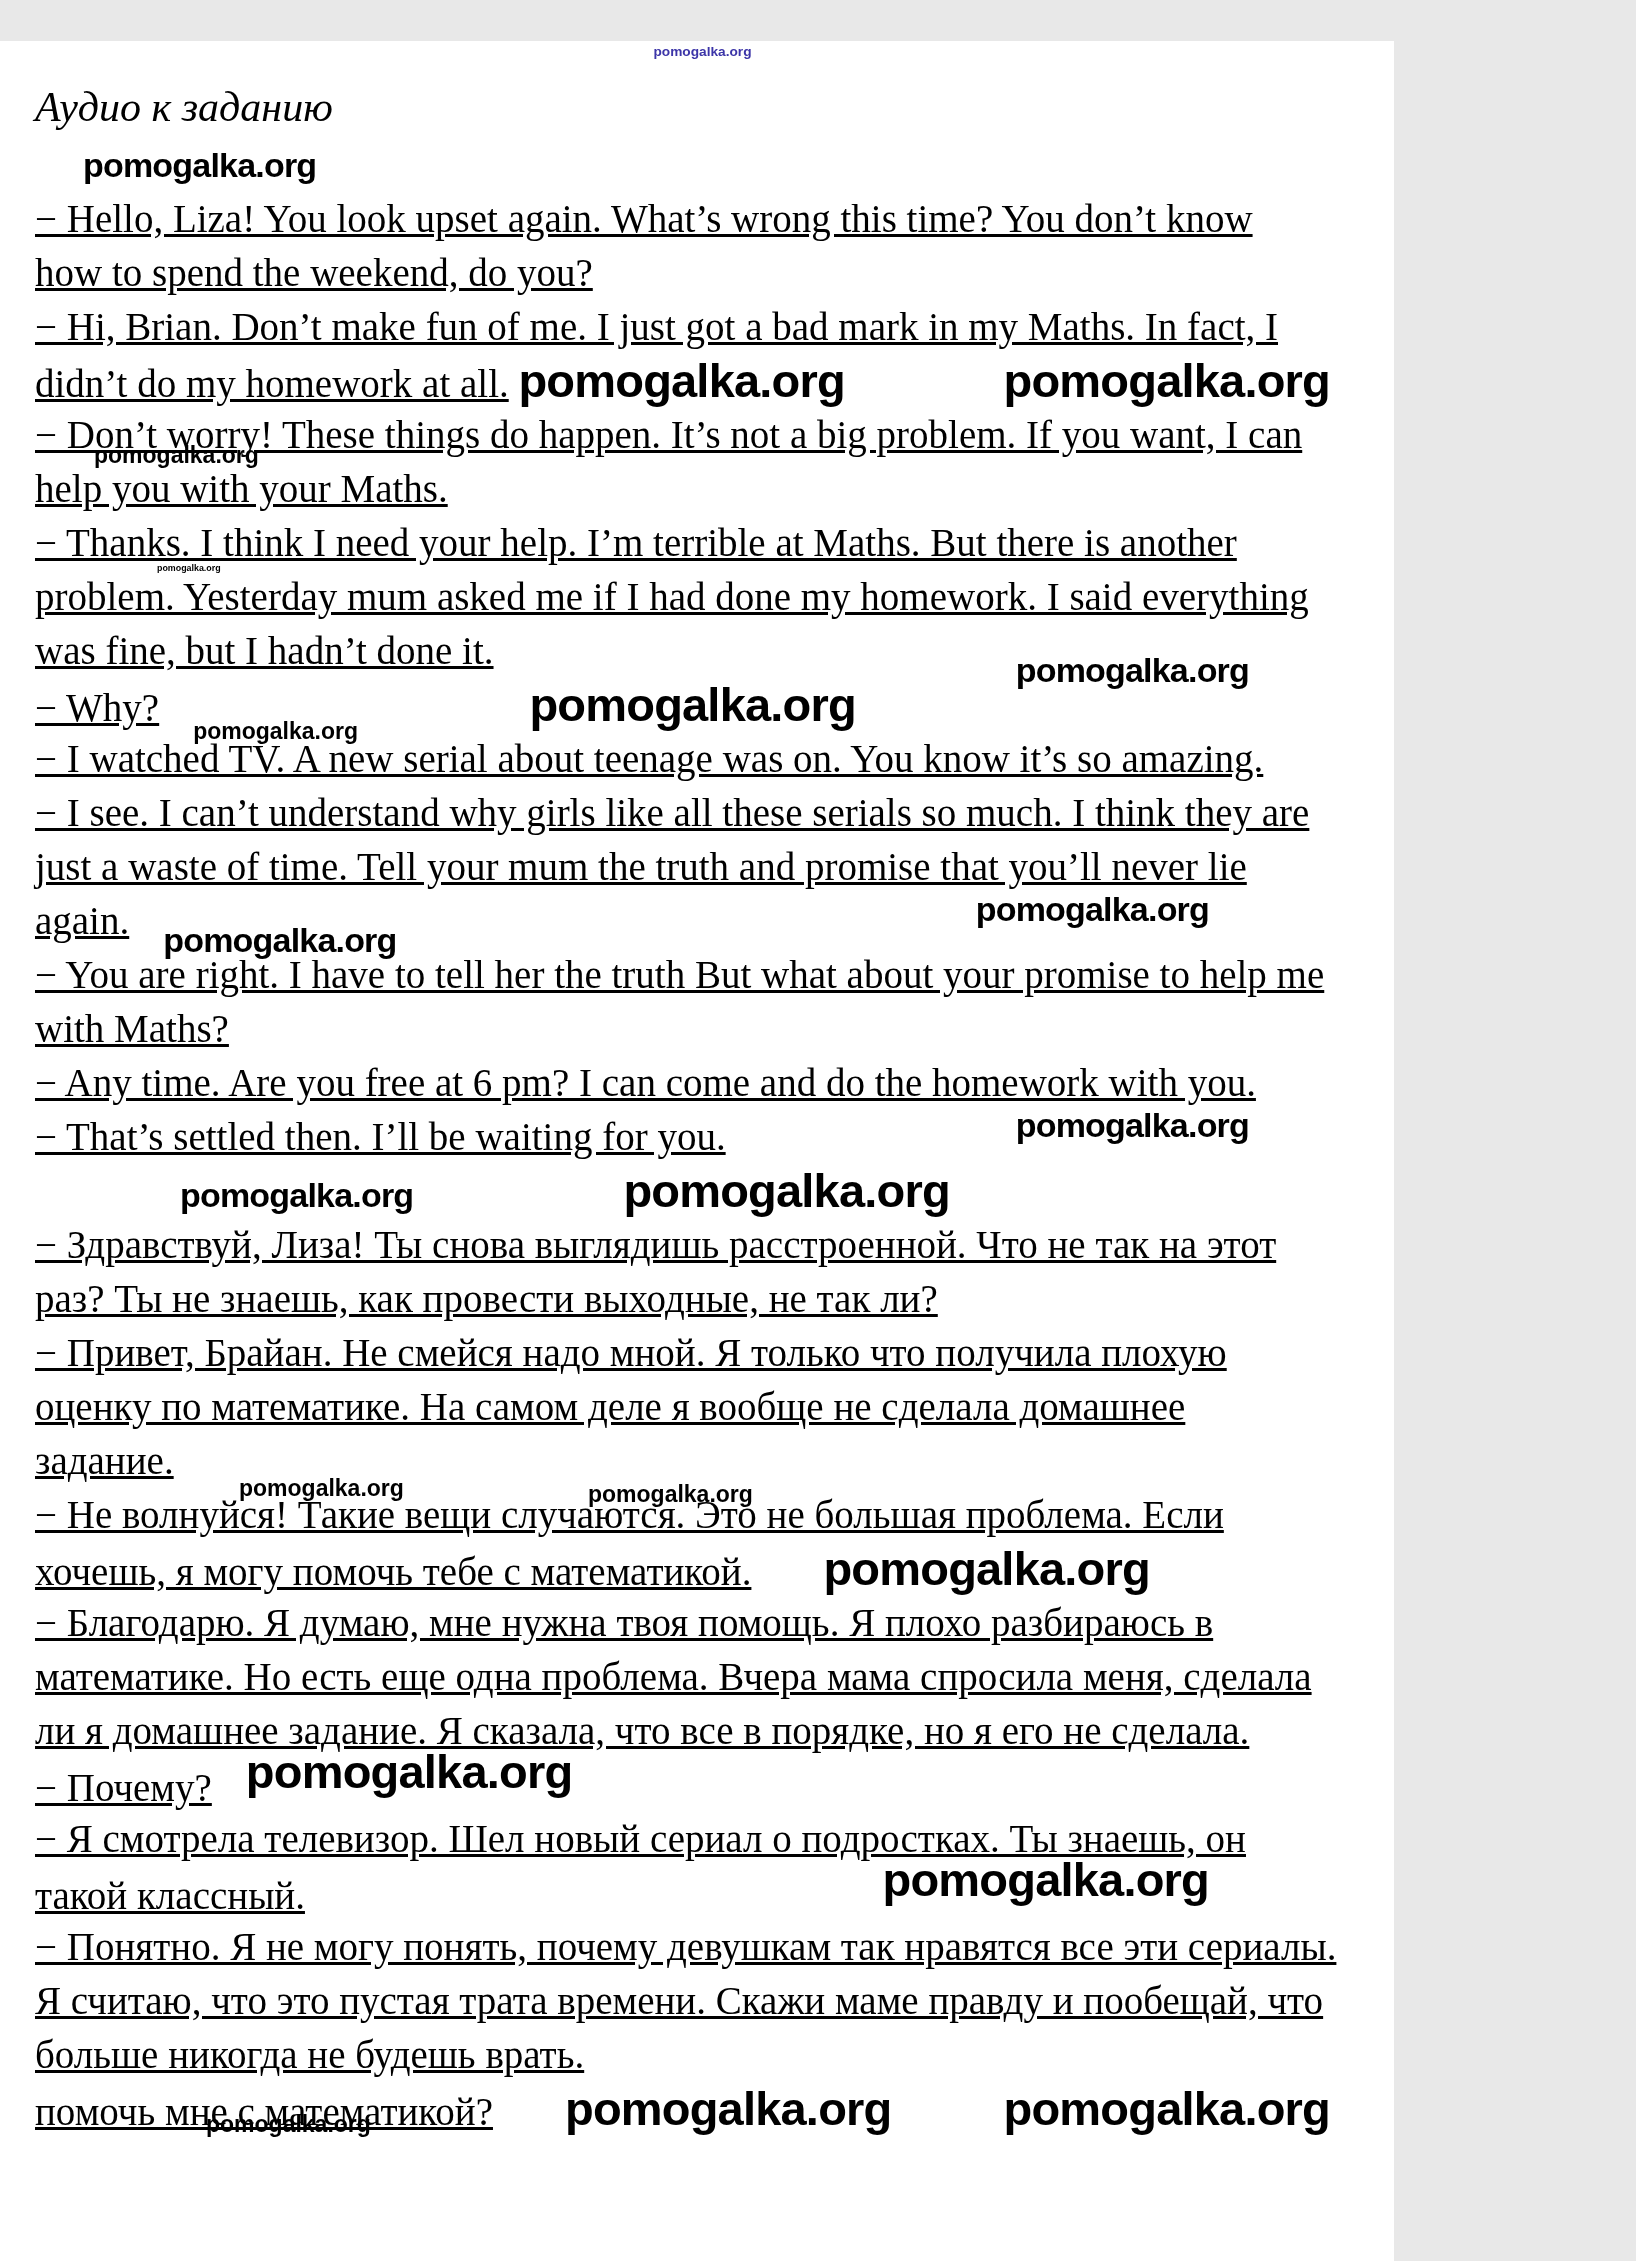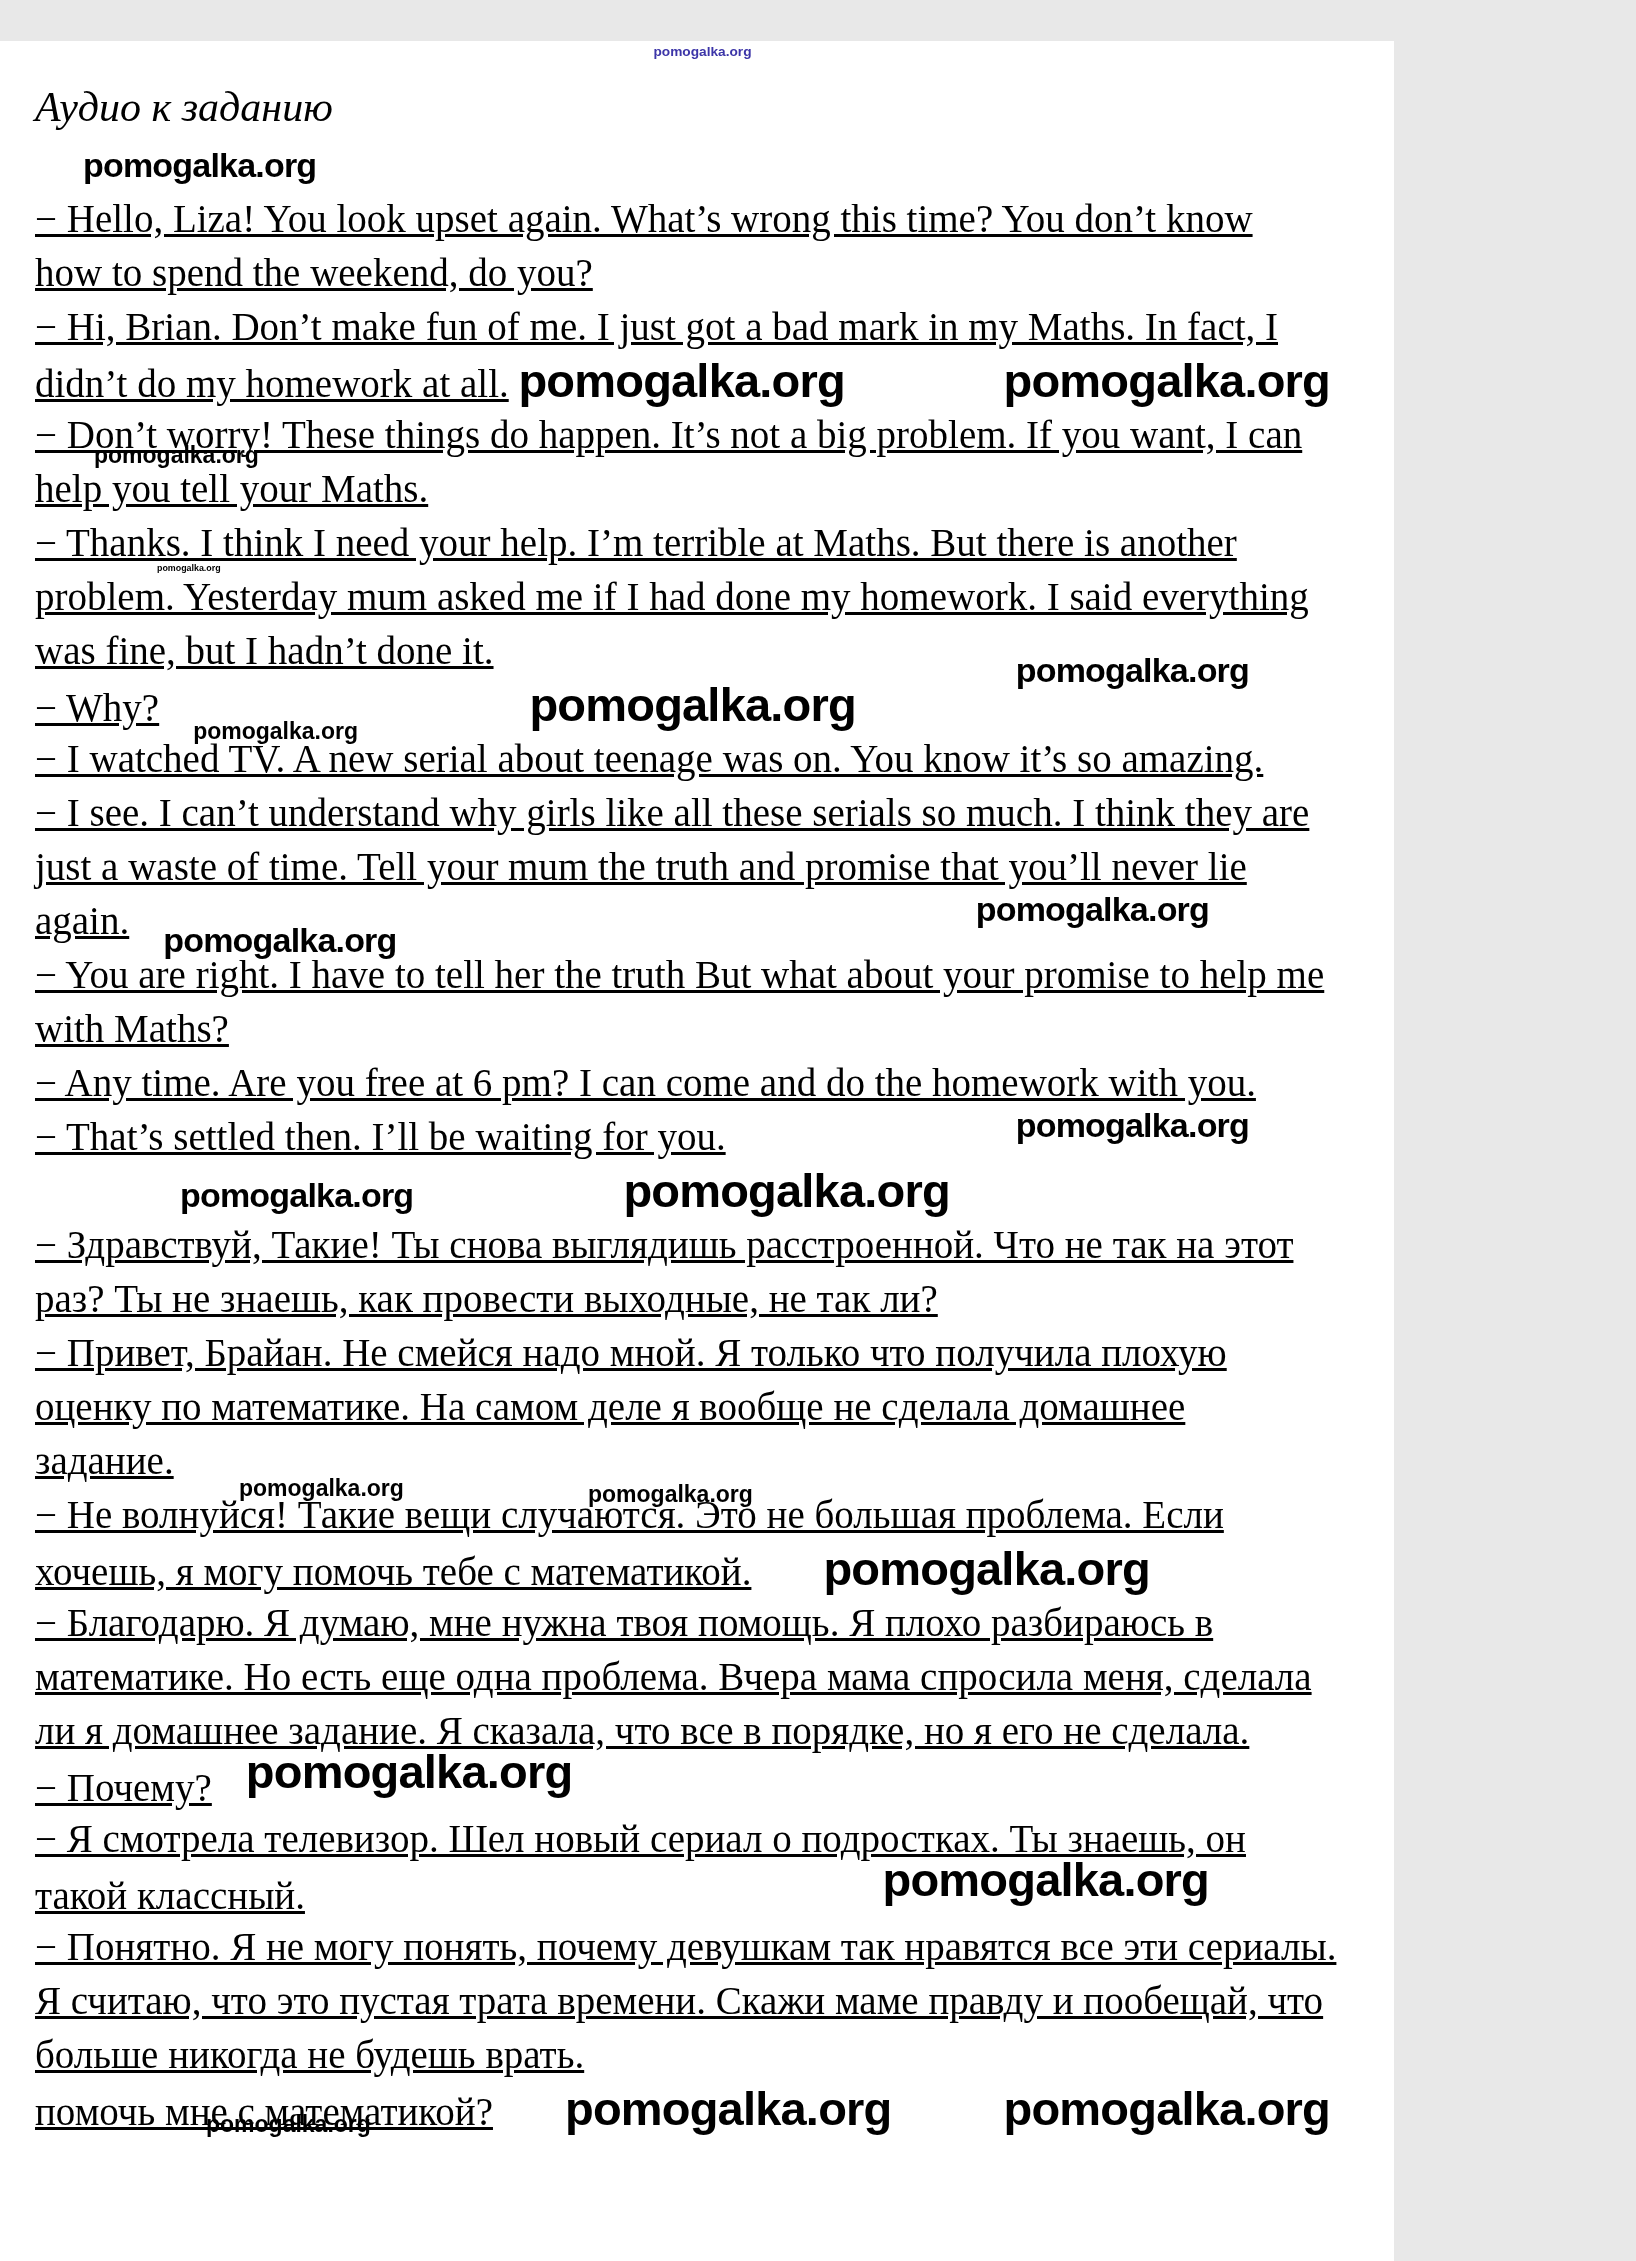--- a/index.html
+++ b/index.html
@@ -42,35 +42,35 @@
   <div class="title-row">
     <span class="title">Аудио к заданию</span>
   </div>
   <div>
       <div class="line"><span class="seg wm wm-m ind-60">pomogalka.org</span></div>
       <div class="line"><span class="seg body">− Hello, Liza! You look upset again. What’s wrong this time? You don’t know</span></div>
       <div class="line"><span class="seg body">how to spend the weekend, do you?</span></div>
       <div class="line"><span class="seg body">− Hi, Brian. Don’t make fun of me. I just got a bad mark in my Maths. In fact, I</span></div>
       <div class="line"><span class="seg body">didn’t do my homework at all.</span><span class="seg wm wm-l gap-s">pomogalka.org</span><span class="seg sp"></span><span class="seg wm wm-l mr-50">pomogalka.org</span></div>
       <div class="line"><span class="seg body">− Don’t worry! These things do happen. It’s not a big problem. If you want, I can</span></div>
-      <div class="line"><span class="seg wm wm-s abs-help">pomogalka.org</span><span class="seg body">help you tell your Maths.</span></div>
+      <div class="line"><span class="seg wm wm-s abs-help">pomogalka.org</span><span class="seg body">help you with your Maths.</span></div>
       <div class="line"><span class="seg body">− Thanks. I think I need your help. I’m terrible at Maths. But there is another</span></div>
       <div class="line"><span class="seg wm wm-xs abs-problem">pomogalka.org</span><span class="seg body">problem. Yesterday mum asked me if I had done my homework. I said everything</span></div>
       <div class="line"><span class="seg body">was fine, but I hadn’t done it.</span><span class="seg sp"></span><span class="seg wm wm-m drop mr-150">pomogalka.org</span></div>
       <div class="line"><span class="seg body">− Why?</span><span class="seg wm wm-s gap-m drop">pomogalka.org</span><span class="seg sp"></span><span class="seg wm wm-l">pomogalka.org</span><span class="seg sp3"></span></div>
       <div class="line"><span class="seg body">− I watched TV. A new serial about teenage was on. You know it’s so amazing.</span></div>
       <div class="line"><span class="seg body">− I see. I can’t understand why girls like all these serials so much. I think they are</span></div>
       <div class="line"><span class="seg body">just a waste of time. Tell your mum the truth and promise that you’ll never lie</span></div>
       <div class="line"><span class="seg body">again.</span><span class="seg wm wm-m gap-m drop">pomogalka.org</span><span class="seg sp"></span><span class="seg wm wm-m lift mr-200">pomogalka.org</span></div>
       <div class="line"><span class="seg body">− You are right. I have to tell her the truth But what about your promise to help me</span></div>
       <div class="line"><span class="seg body">with Maths?</span></div>
       <div class="line"><span class="seg body">− Any time. Are you free at 6 pm? I can come and do the homework with you.</span></div>
       <div class="line"><span class="seg body">− That’s settled then. I’ll be waiting for you.</span><span class="seg sp"></span><span class="seg wm wm-m lift mr-150">pomogalka.org</span></div>
       <div class="line"><span class="seg wm wm-m ind-180">pomogalka.org</span><span class="seg sp"></span><span class="seg wm wm-l">pomogalka.org</span><span class="seg sp2"></span></div>
-      <div class="line"><span class="seg body">− Здравствуй, Такие! Ты снова выглядишь расстроенной. Что не так на этот</span></div>
+      <div class="line"><span class="seg body">− Здравствуй, Лиза! Ты снова выглядишь расстроенной. Что не так на этот</span></div>
       <div class="line"><span class="seg body">раз? Ты не знаешь, как провести выходные, не так ли?</span></div>
       <div class="line"><span class="seg body">− Привет, Брайан. Не смейся надо мной. Я только что получила плохую</span></div>
       <div class="line"><span class="seg body">оценку по математике. На самом деле я вообще не сделала домашнее</span></div>
       <div class="line"><span class="seg body">задание.</span><span class="seg wm wm-s abs-zad1">pomogalka.org</span><span class="seg wm wm-s abs-zad2">pomogalka.org</span></div>
       <div class="line"><span class="seg body">− Не волнуйся! Такие вещи случаются. Это не большая проблема. Если</span></div>
       <div class="line"><span class="seg body">хочешь, я могу помочь тебе с математикой.</span><span class="seg wm wm-l gap-l">pomogalka.org</span><span class="seg sp"></span></div>
       <div class="line"><span class="seg body">− Благодарю. Я думаю, мне нужна твоя помощь. Я плохо разбираюсь в</span></div>
       <div class="line"><span class="seg body">математике. Но есть еще одна проблема. Вчера мама спросила меня, сделала</span></div>
       <div class="line"><span class="seg body">ли я домашнее задание. Я сказала, что все в порядке, но я его не сделала.</span></div>
       <div class="line"><span class="seg body">− Почему?</span><span class="seg wm wm-l gap-m lift">pomogalka.org</span><span class="seg sp"></span></div>

